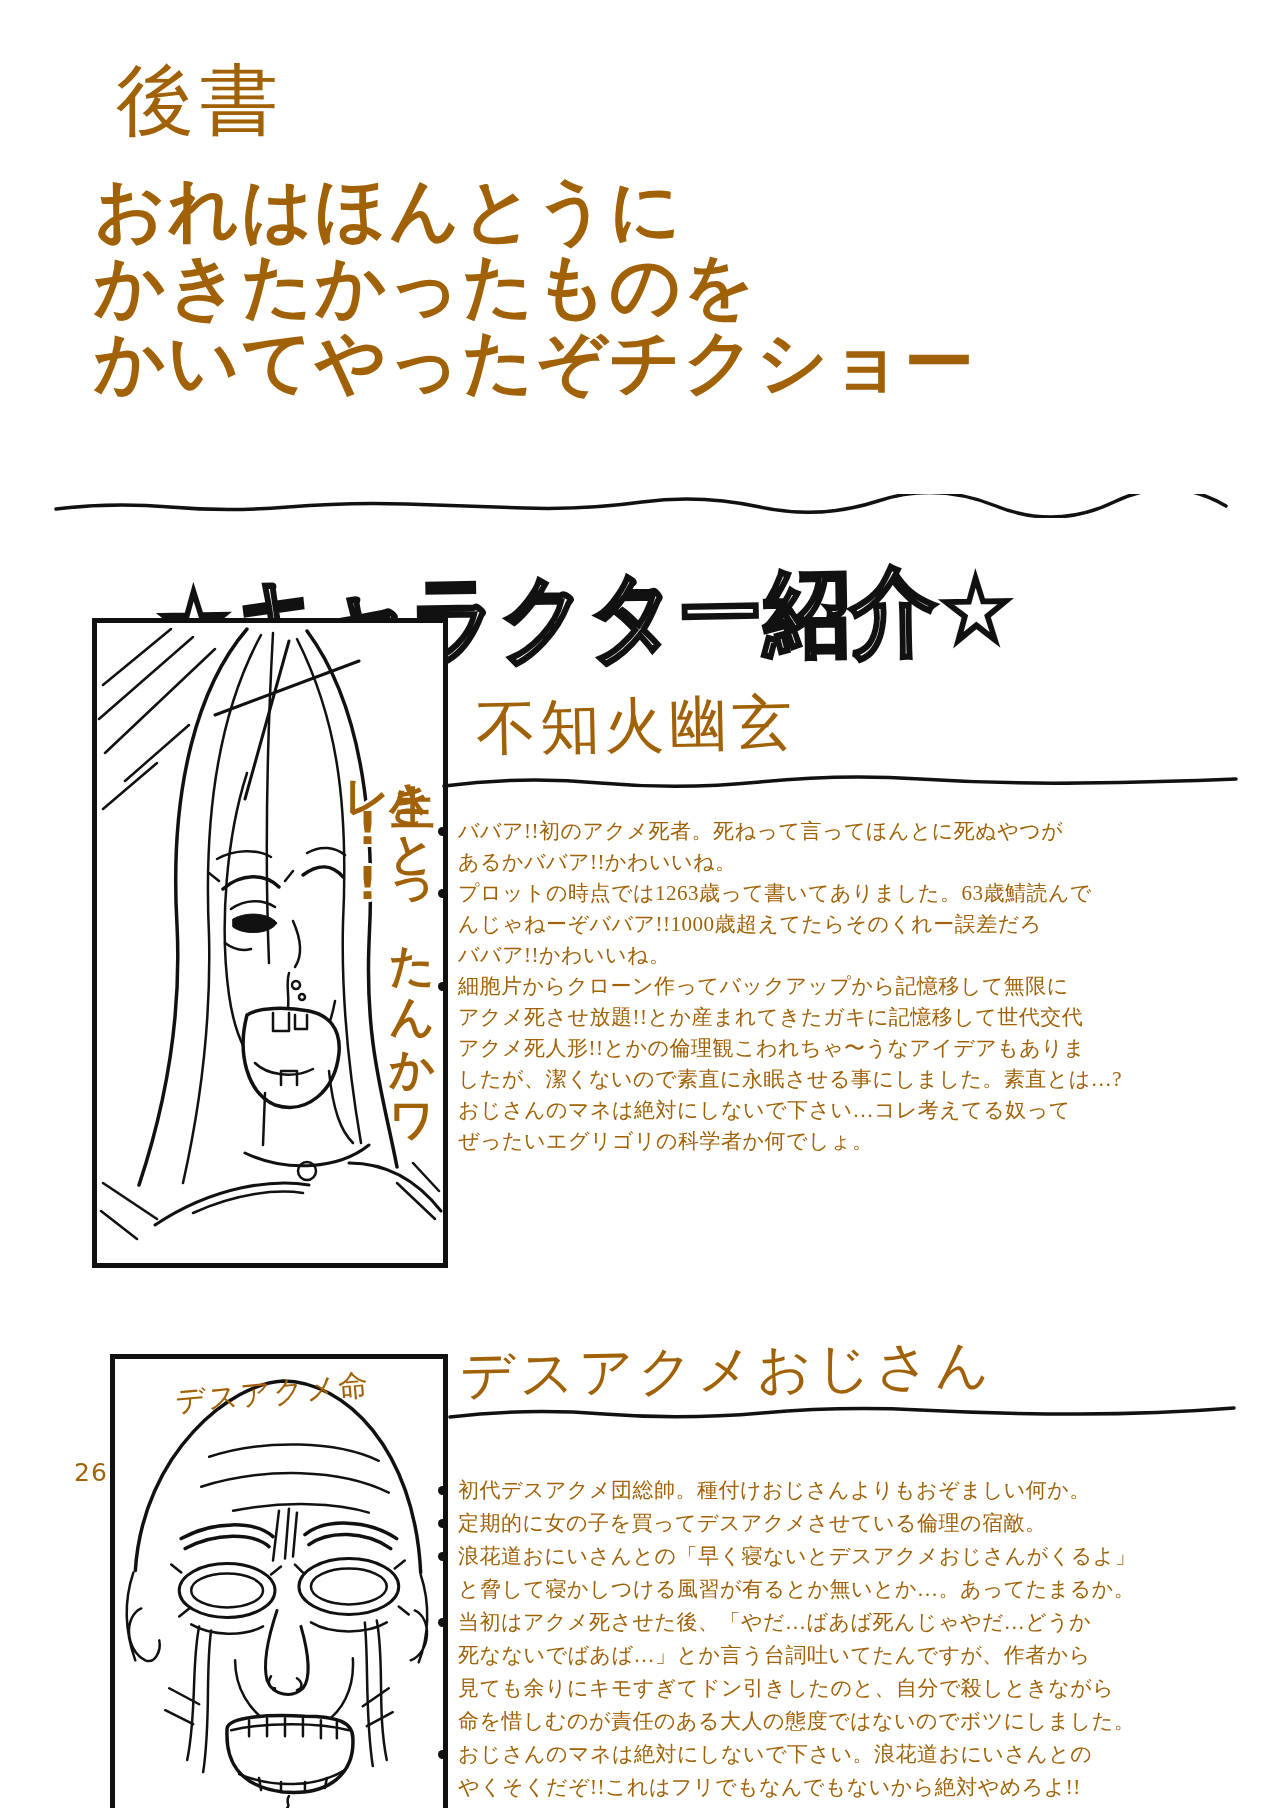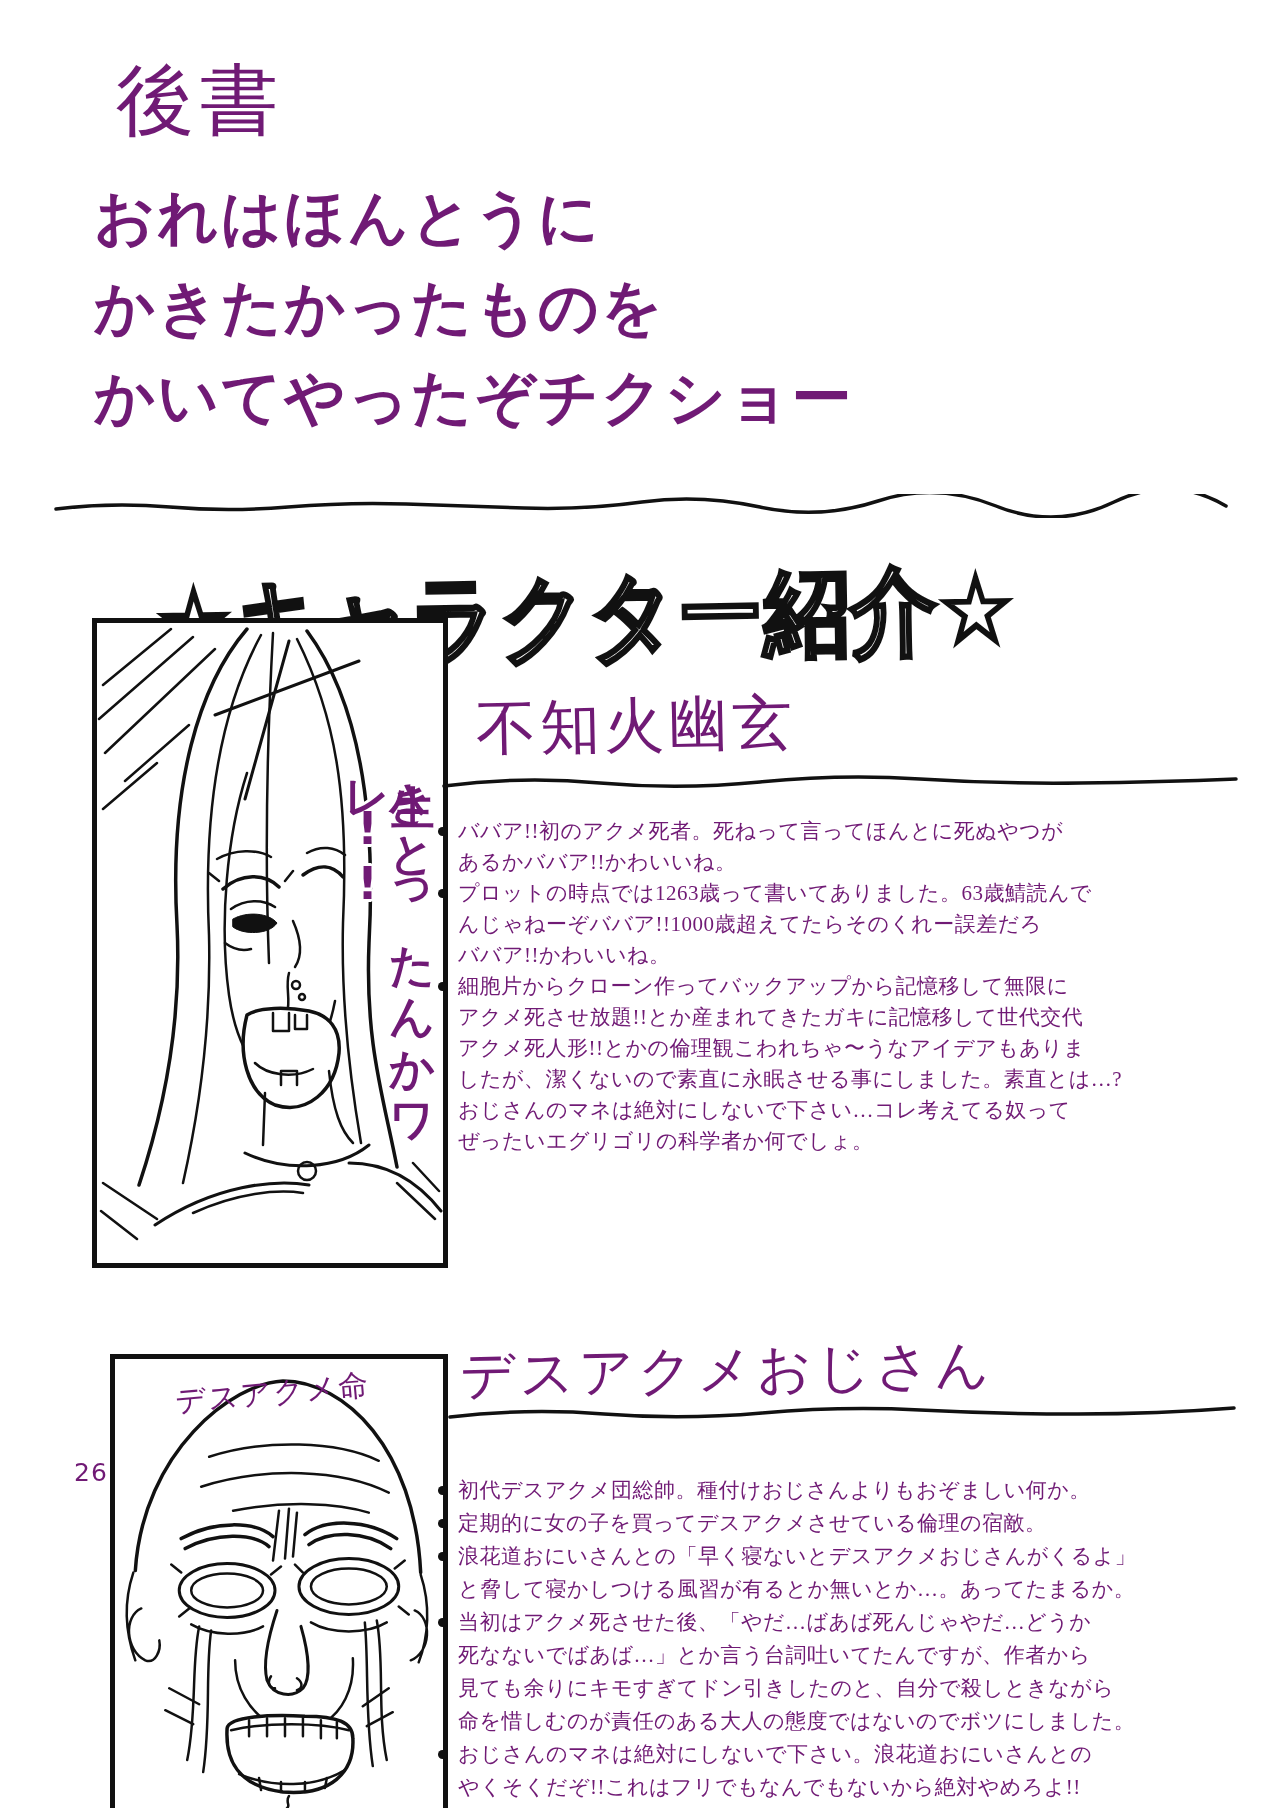--- a/index.html
+++ b/index.html
@@ -1,28 +1,28 @@
 <!DOCTYPE html>
 <html lang="ja"><head>
 <meta charset="utf-8">
 <style>
   html,body{margin:0;padding:0;background:#888;}
   .page{
-    position:relative;width:1280px;height:1808px;background:#ffffff;color:#701a75;
+    position:relative;width:1280px;height:1808px;background:#ffffff;color:#a16207;
     margin:0 auto;overflow:hidden;font-family:"DejaVu Sans",sans-serif;
   }
   .stamp{
     position:absolute;left:116px;top:58px;
     font-family:"DejaVu Serif",serif;font-size:78px;font-weight:500;
     letter-spacing:6px;line-height:1.1;
   }
   .heading{
     position:absolute;left:94px;top:172px;
     font-family:"DejaVu Serif",serif;font-weight:700;
-    font-size:60px;line-height:90px;letter-spacing:2px;white-space:pre-line;
+    font-size:70px;line-height:76px;letter-spacing:2px;white-space:pre-line;
   }
   .divider,.underline{position:absolute;}
   .section-title{position:absolute;left:140px;top:534px;width:890px;height:156px;transform:rotate(-1deg);}
   .portrait{
     position:absolute;background:#fff;border:5px solid #111;box-sizing:border-box;
   }
   .portrait-1{left:92px;top:618px;width:356px;height:650px;}
   .portrait-2{left:110px;top:1354px;width:338px;height:454px;border-bottom:none;}
   .portrait svg{position:absolute;left:0;top:0;width:100%;height:100%;}
   .v-caption{

